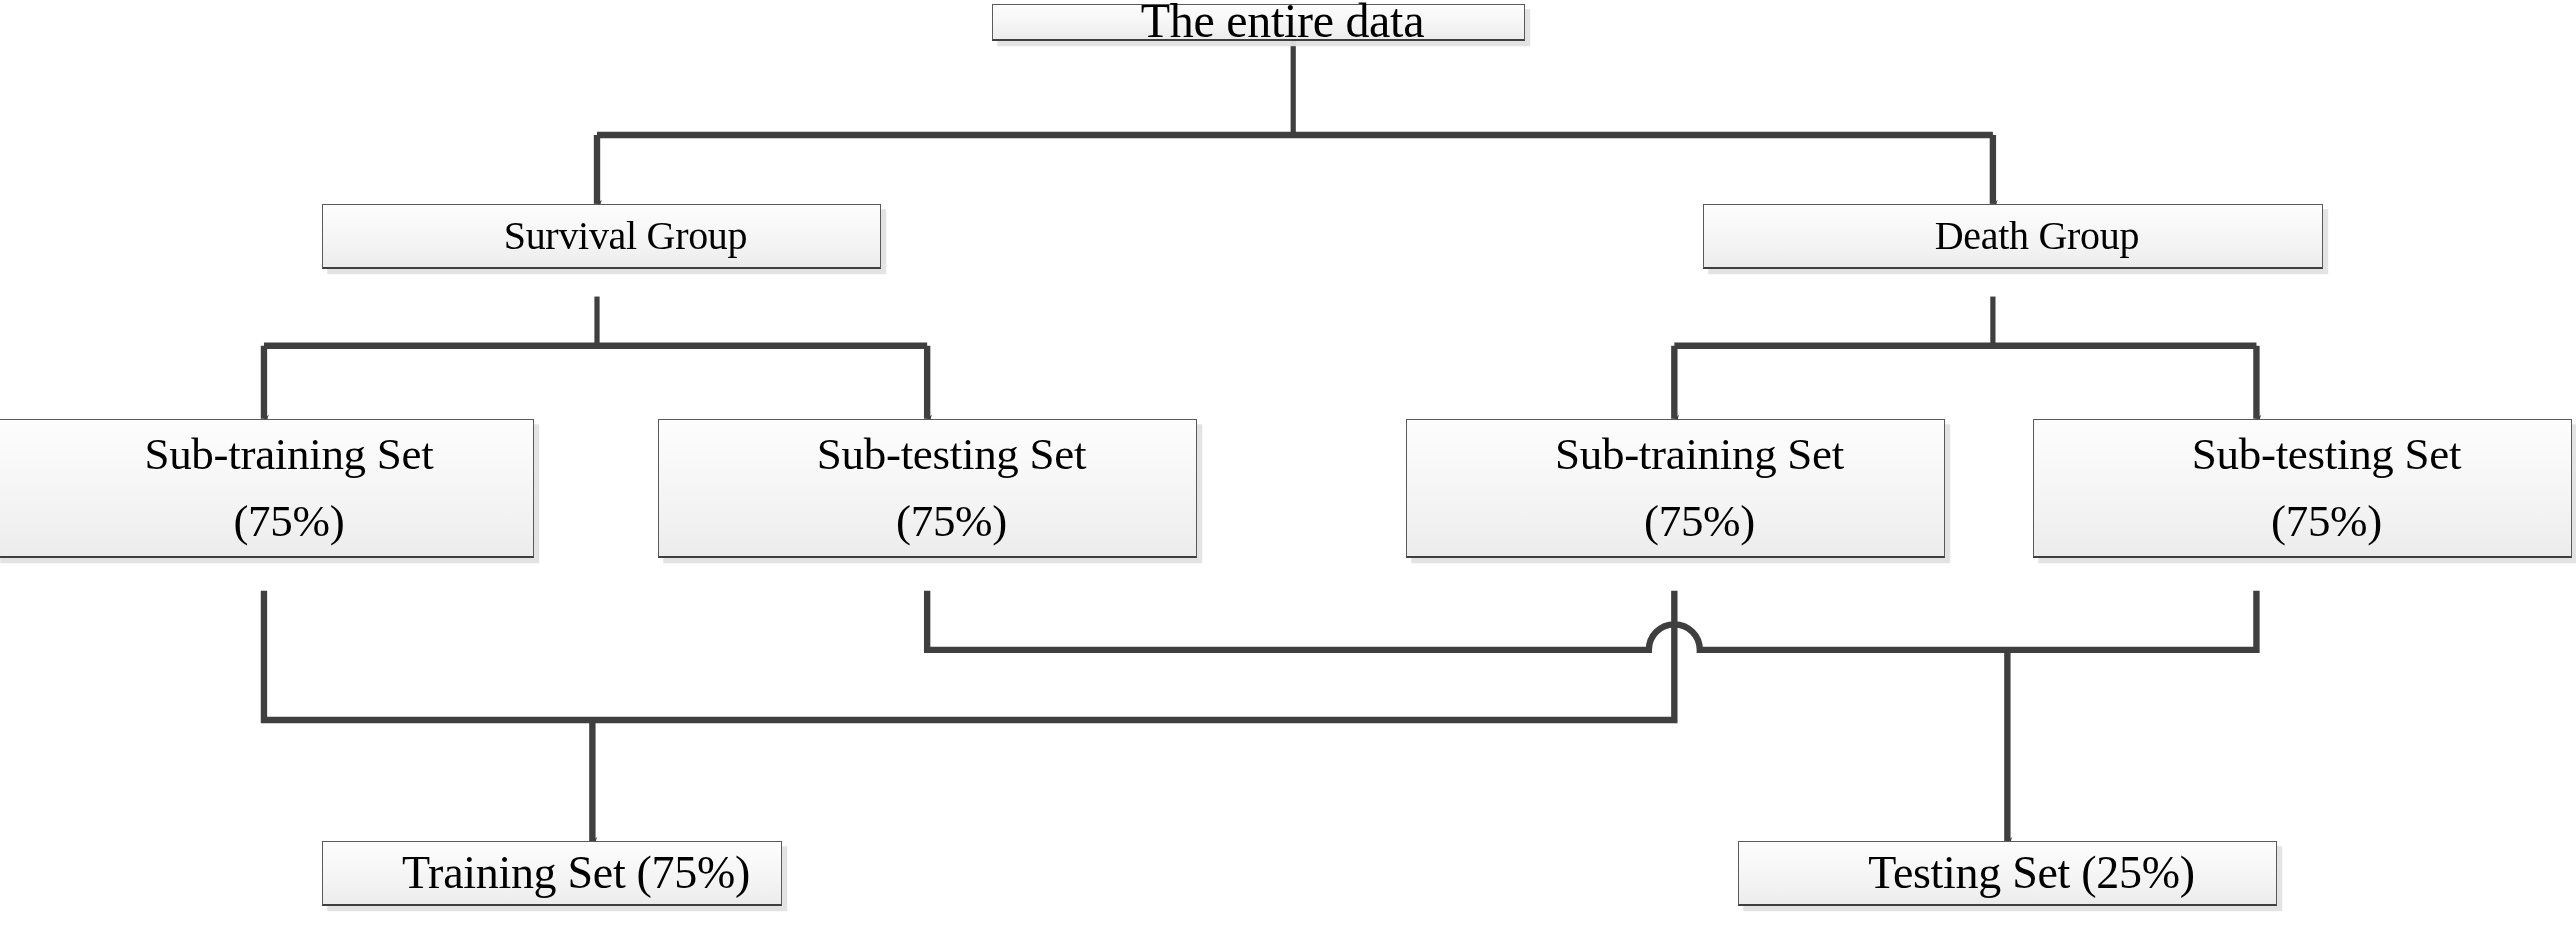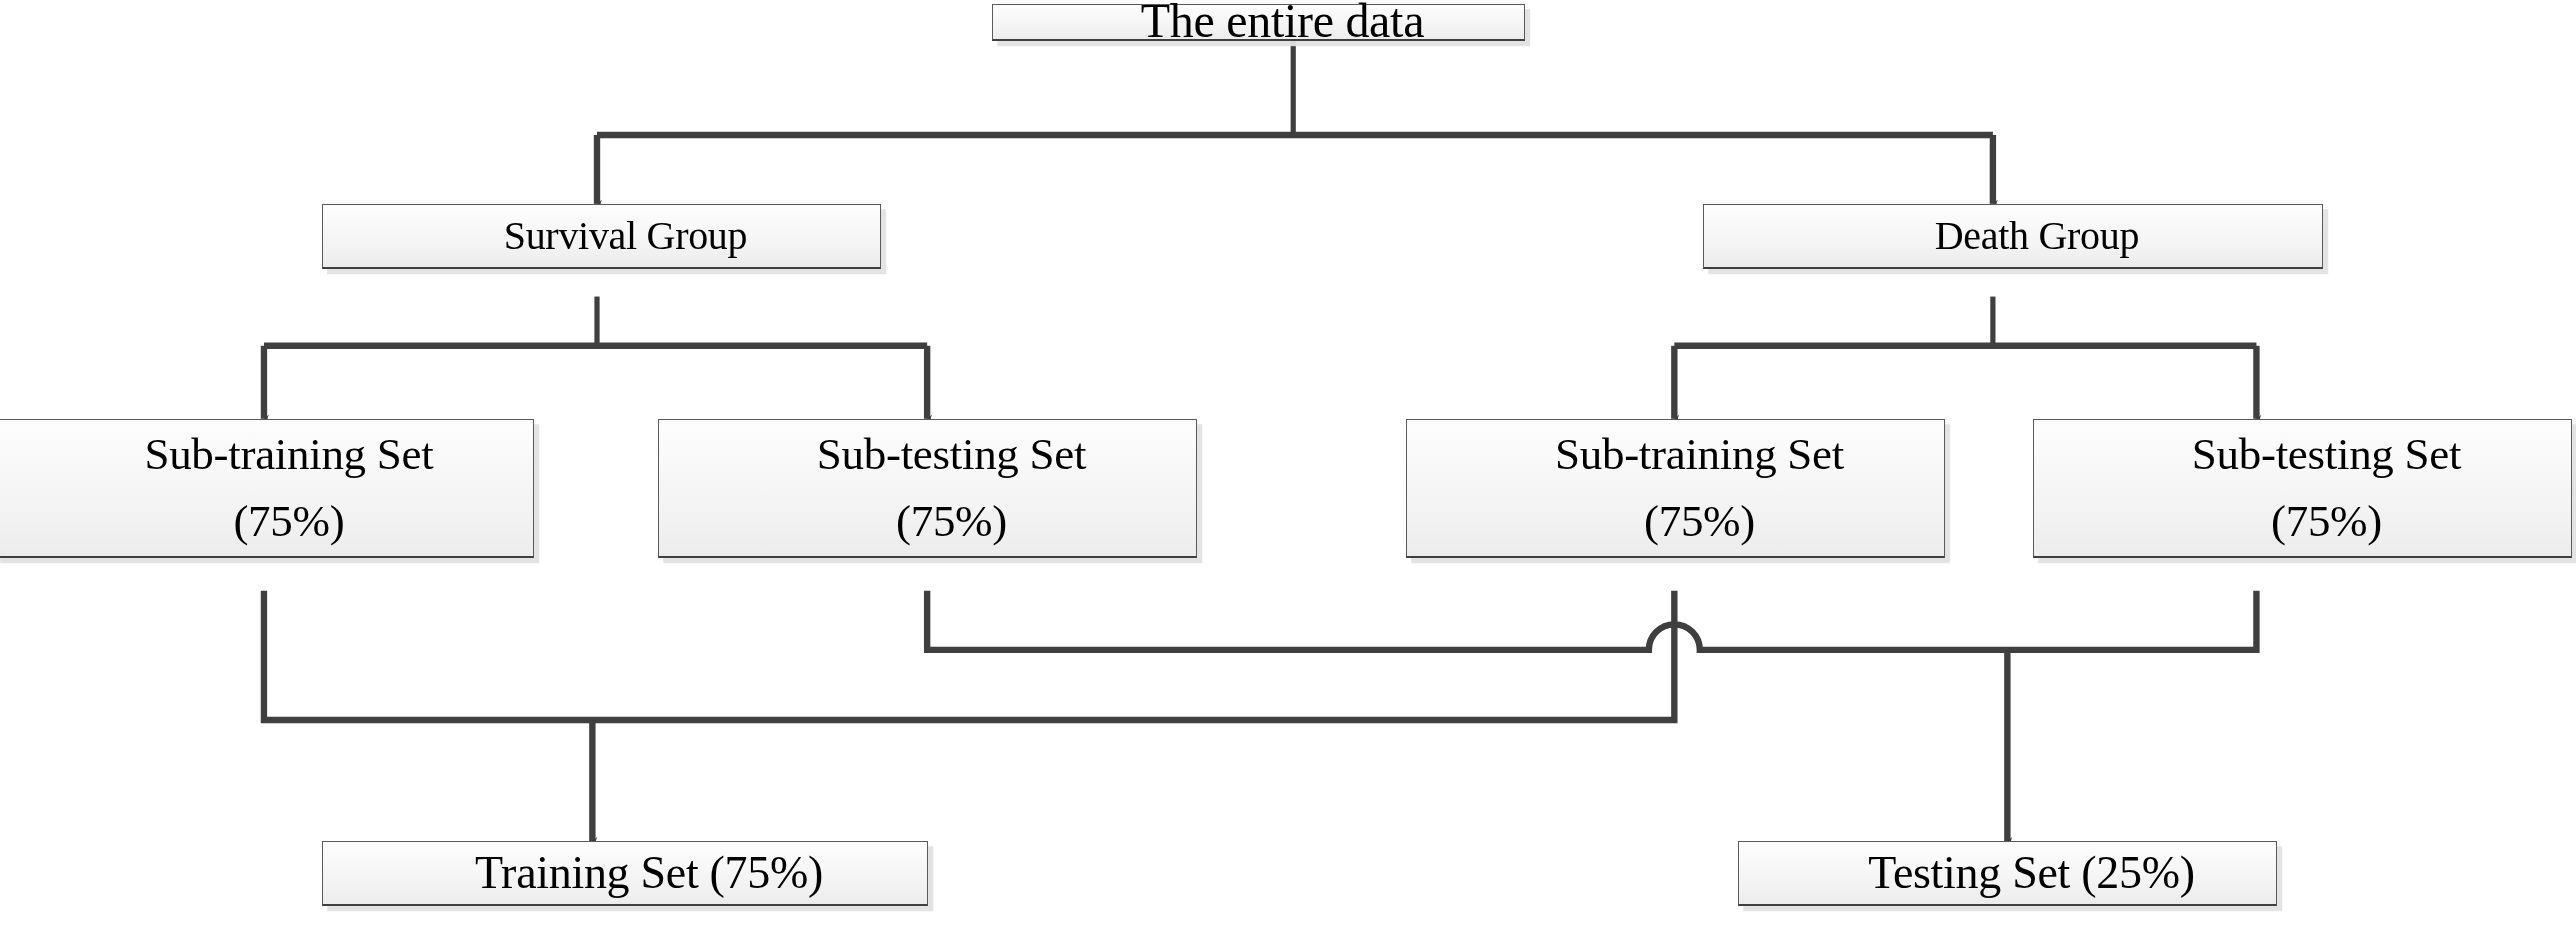--- a/index.html
+++ b/index.html
@@ -118,21 +118,21 @@
   <div class="node t3" style="left:1406px; top:419px; width:539px; height:139px;">
     <span class="line">Sub-training Set</span>
     <span class="line">(75%)</span>
   </div>
 
   <div class="node t3" style="left:2033px; top:419px; width:539px; height:139px;">
     <span class="line">Sub-testing Set</span>
     <span class="line">(75%)</span>
   </div>
 
-  <div class="node t4" style="left:322px; top:841px; width:606px; height:65px;">
+  <div class="node t4" style="left:322px; top:841px; width:460px; height:65px;">
     <span class="line">Training Set (75%)</span>
   </div>
 
   <div class="node t4" style="left:1738px; top:841px; width:539px; height:65px;">
     <span class="line">Testing Set (25%)</span>
   </div>
 
 </div>
 
 

